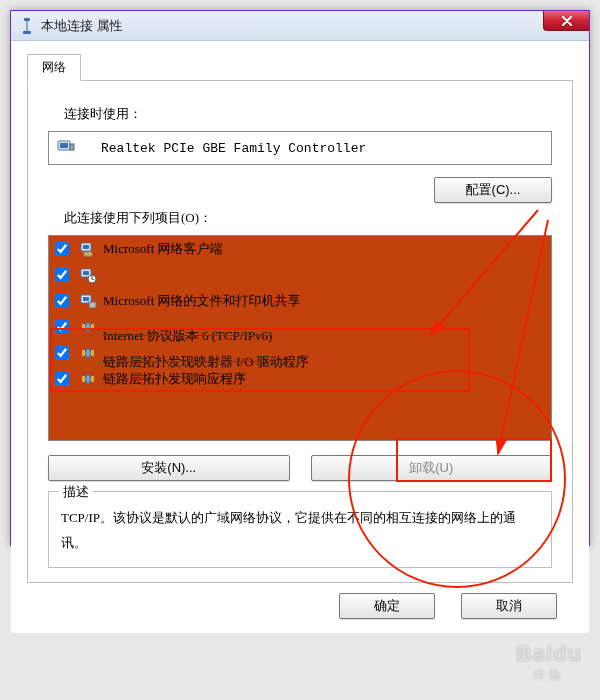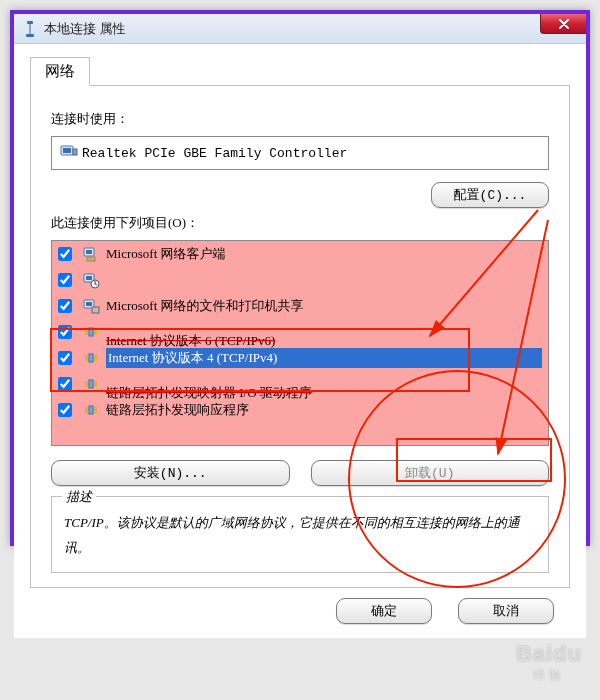--- a/index.html
+++ b/index.html
@@ -15,21 +15,21 @@
     overflow: hidden;
     position: relative;
   }
   .window {
     position: absolute;
     left: 10px;
     top: 10px;
     width: 580px;
     height: 536px;
     background: #fff;
-    border: 4px solid #6d28d9;
+    border: 1px solid #6d28d9;
     box-shadow: 0 0 8px rgba(0,0,0,.3);
   }
   .titlebar {
     height: 30px;
     background: linear-gradient(#e9eff7, #d6e2f1);
     border-bottom: 1px solid #b8c8de;
     display: flex;
     align-items: center;
     padding: 0 0 0 8px;
     position: relative;
@@ -66,65 +66,65 @@
     border-bottom: 1px solid #bfbfbf;
     margin-bottom: 0;
   }
   .tab {
     padding: 4px 14px;
     border: 1px solid #bfbfbf;
     border-bottom: 1px solid #fff;
     background: #fff;
     position: relative;
     top: 1px;
-    font-size: 15px;
+    font-size: 12px;
     cursor: pointer;
   }
   .panel {
     border: 1px solid #bfbfbf;
     border-top: none;
     padding: 18px 20px 14px 20px;
   }
   .section-label {
-    margin: 6px 0 8px 0;
+    margin: 6px 0 8px 16px;
   }
   .adapter-box {
     border: 1px solid #8a8a8a;
     background: #fff;
     padding: 6px 8px;
     display: flex;
     align-items: center;
-    gap: 4px;
+    gap: 26px;
   }
   .row-right {
     display: flex;
     justify-content: flex-end;
     margin: 12px 0 6px 0;
   }
   .btn {
     min-width: 118px;
     height: 26px;
     padding: 0 8px;
     background: linear-gradient(#fdfdfd, #e4e4e4);
     border: 1px solid #7a7a7a;
-    border-radius: 9px;
-    font-family: Liberation Mono, monospace;
+    border-radius: 2px;
+    font-family: Liberation Sans, sans-serif;
     font-size: 13px;
     cursor: pointer;
     box-shadow: 0 1px 1px rgba(0,0,0,.15);
   }
   .btn:disabled {
     color: #8a8a8a;
     cursor: default;
   }
   .listbox {
     border: 1px solid #8a8a8a;
     height: 206px;
     overflow: hidden;
-    background: #fca5a5;
+    background: #c2410c;
     position: relative;
   }
   .listbox .inner {
     overflow-y: auto;
     height: 100%;
   }
   .item {
     display: flex;
     align-items: center;
     gap: 6px;
@@ -155,21 +155,20 @@
     display: flex;
     margin: 14px 0 10px 0;
     gap: 21px;
   }
   .btn-row .btn { flex: 1; min-width: 0; }
   .group {
     border: 1px solid #bfbfbf;
     padding: 10px 12px 12px 12px;
     margin-top: 6px;
     position: relative;
-    font-style: italic;
   }
   .group .legend {
     position: absolute;
     top: -9px;
     left: 10px;
     background: #fff;
     padding: 0 4px;
   }
   .desc-text {
     line-height: 1.9;
@@ -293,32 +292,20 @@
               <span class="texticon">
                 <svg width="18" height="18" viewBox="0 0 18 18">
                   <rect x="3" y="8" width="12" height="2" fill="#d8b040"></rect>
                   <rect x="3" y="6" width="3" height="6" fill="#d8b040"></rect>
                   <rect x="12" y="6" width="3" height="6" fill="#d8b040"></rect>
                   <rect x="7" y="5" width="4" height="8" fill="#7aa8d8" stroke="#3a6fb0"></rect>
                 </svg>
               </span>
               <span class="label">Internet 协议版本 6 (TCP/IPv6)</span>
             </div>
-            <div class="item selected">
-              <input type="checkbox" checked="" style="">
-              <span class="texticon">
-                <svg width="18" height="18" viewBox="0 0 18 18">
-                  <rect x="3" y="8" width="12" height="2" fill="#d8b040"></rect>
-                  <rect x="3" y="6" width="3" height="6" fill="#d8b040"></rect>
-                  <rect x="12" y="6" width="3" height="6" fill="#d8b040"></rect>
-                  <rect x="7" y="5" width="4" height="8" fill="#7aa8d8" stroke="#3a6fb0"></rect>
-                </svg>
-              </span>
-              <span class="label">Internet 协议版本 4 (TCP/IPv4)</span>
-            </div>
             <div class="item struck">
               <input type="checkbox" checked="" style="">
               <span class="texticon">
                 <svg width="18" height="18" viewBox="0 0 18 18">
                   <rect x="3" y="8" width="12" height="2" fill="#d8b040"></rect>
                   <rect x="3" y="6" width="3" height="6" fill="#d8b040"></rect>
                   <rect x="12" y="6" width="3" height="6" fill="#d8b040"></rect>
                   <rect x="7" y="5" width="4" height="8" fill="#7aa8d8" stroke="#3a6fb0"></rect>
                 </svg>
               </span>

